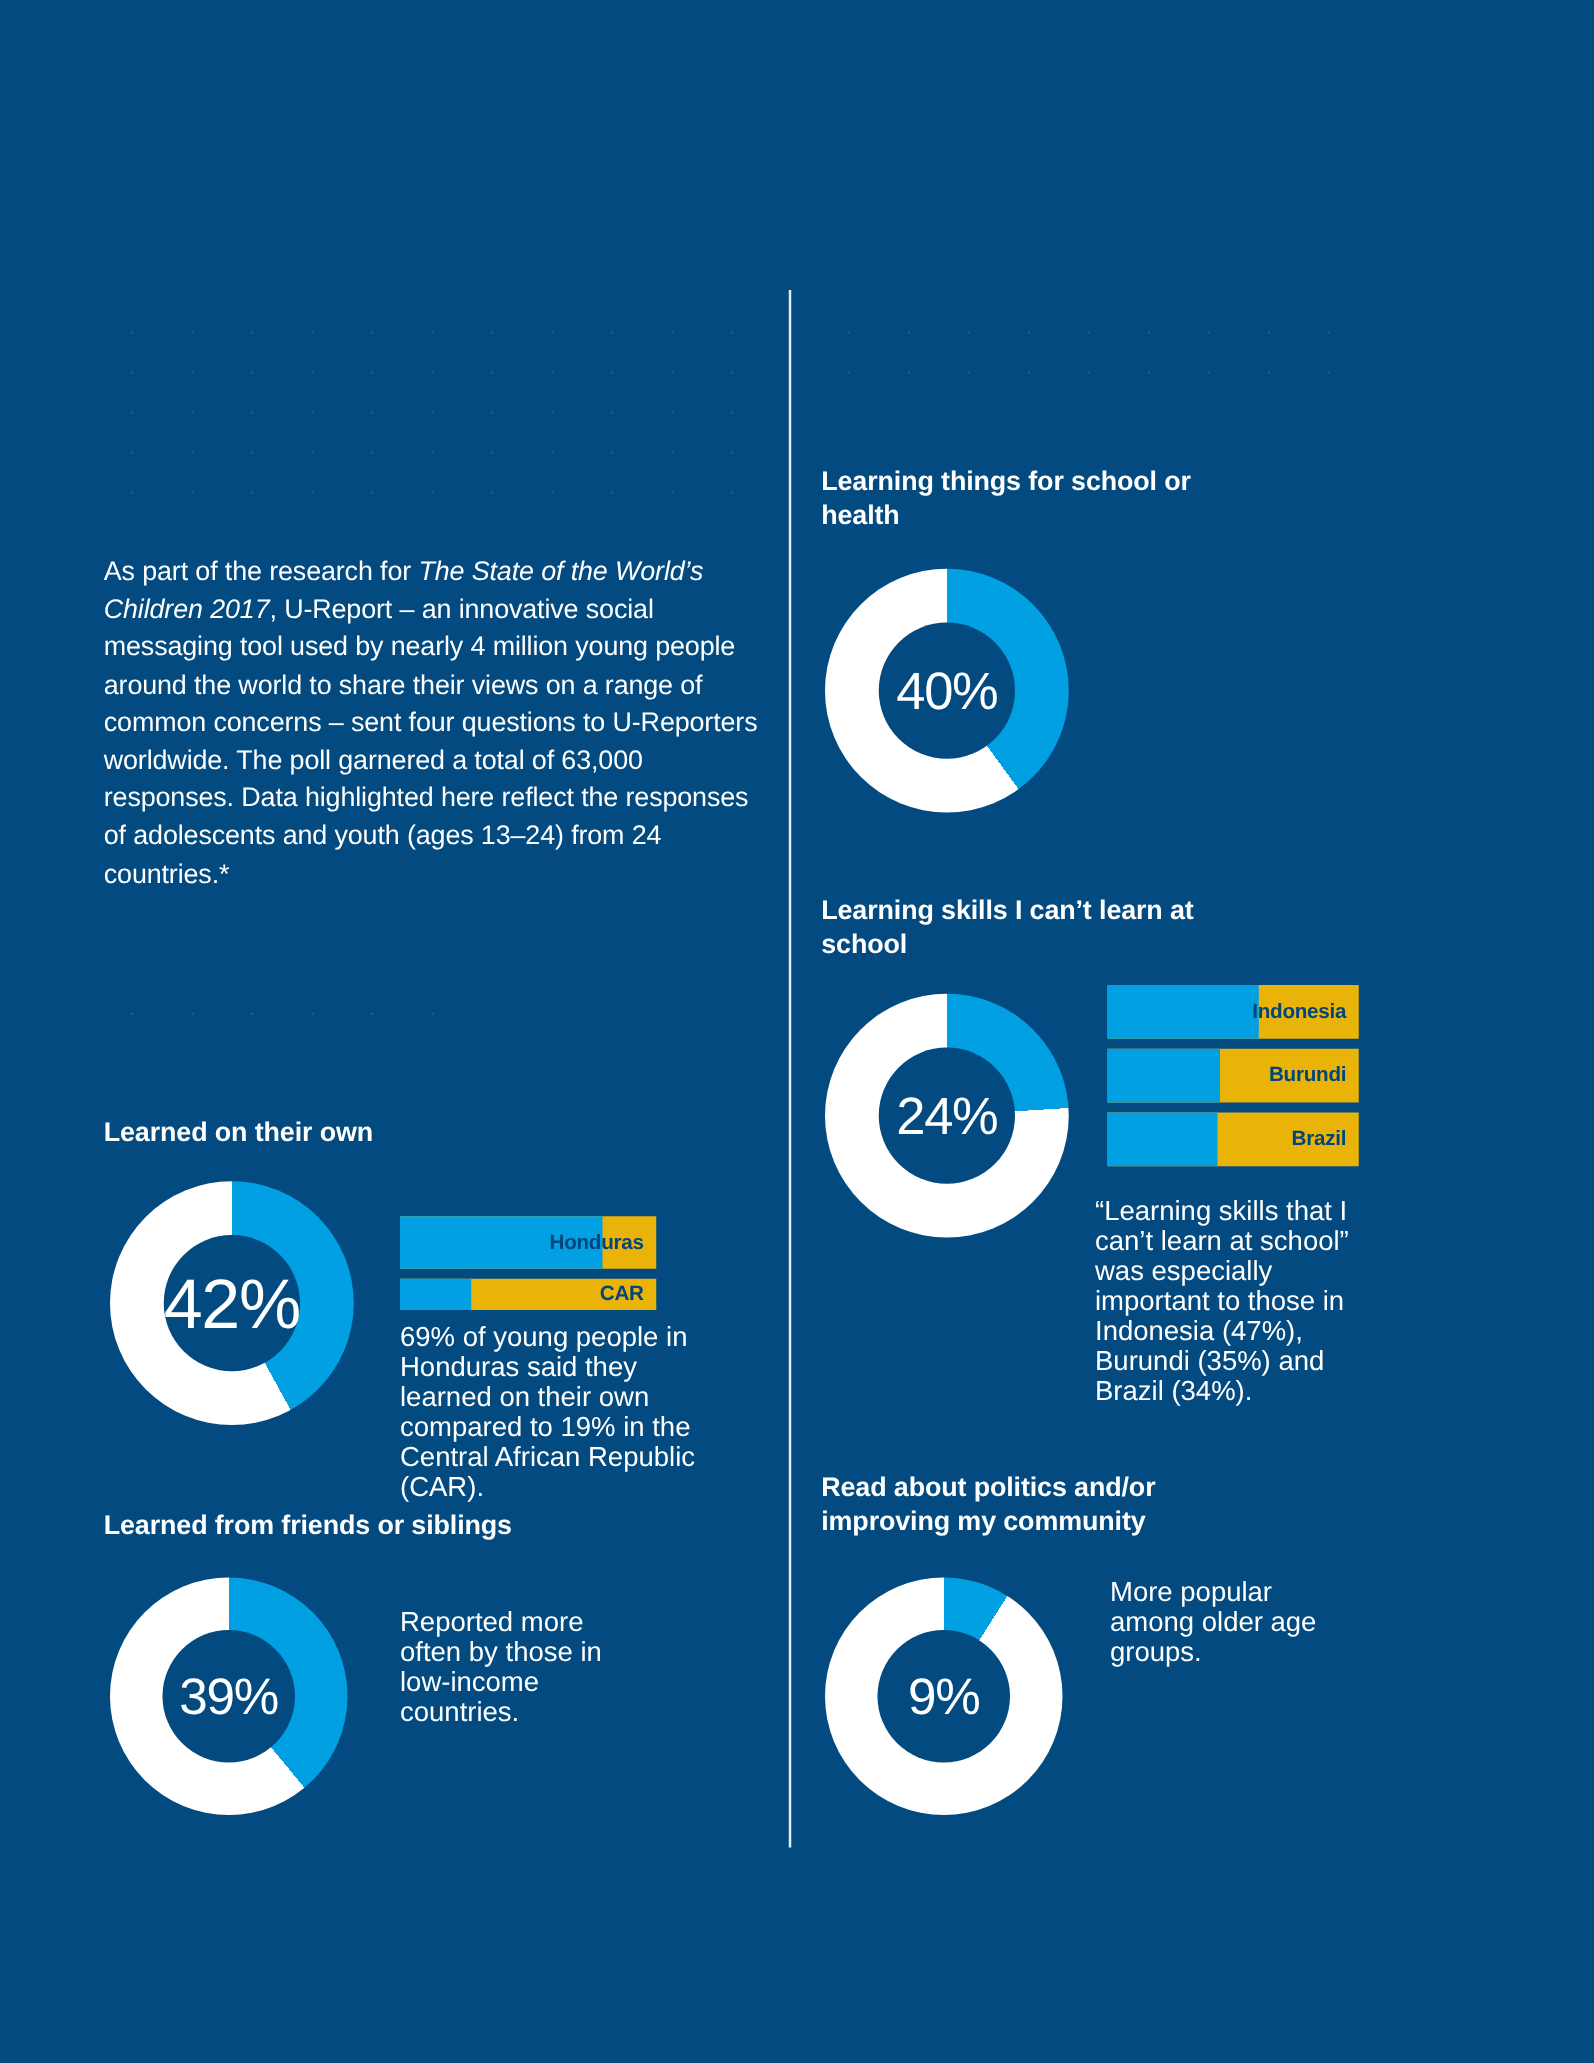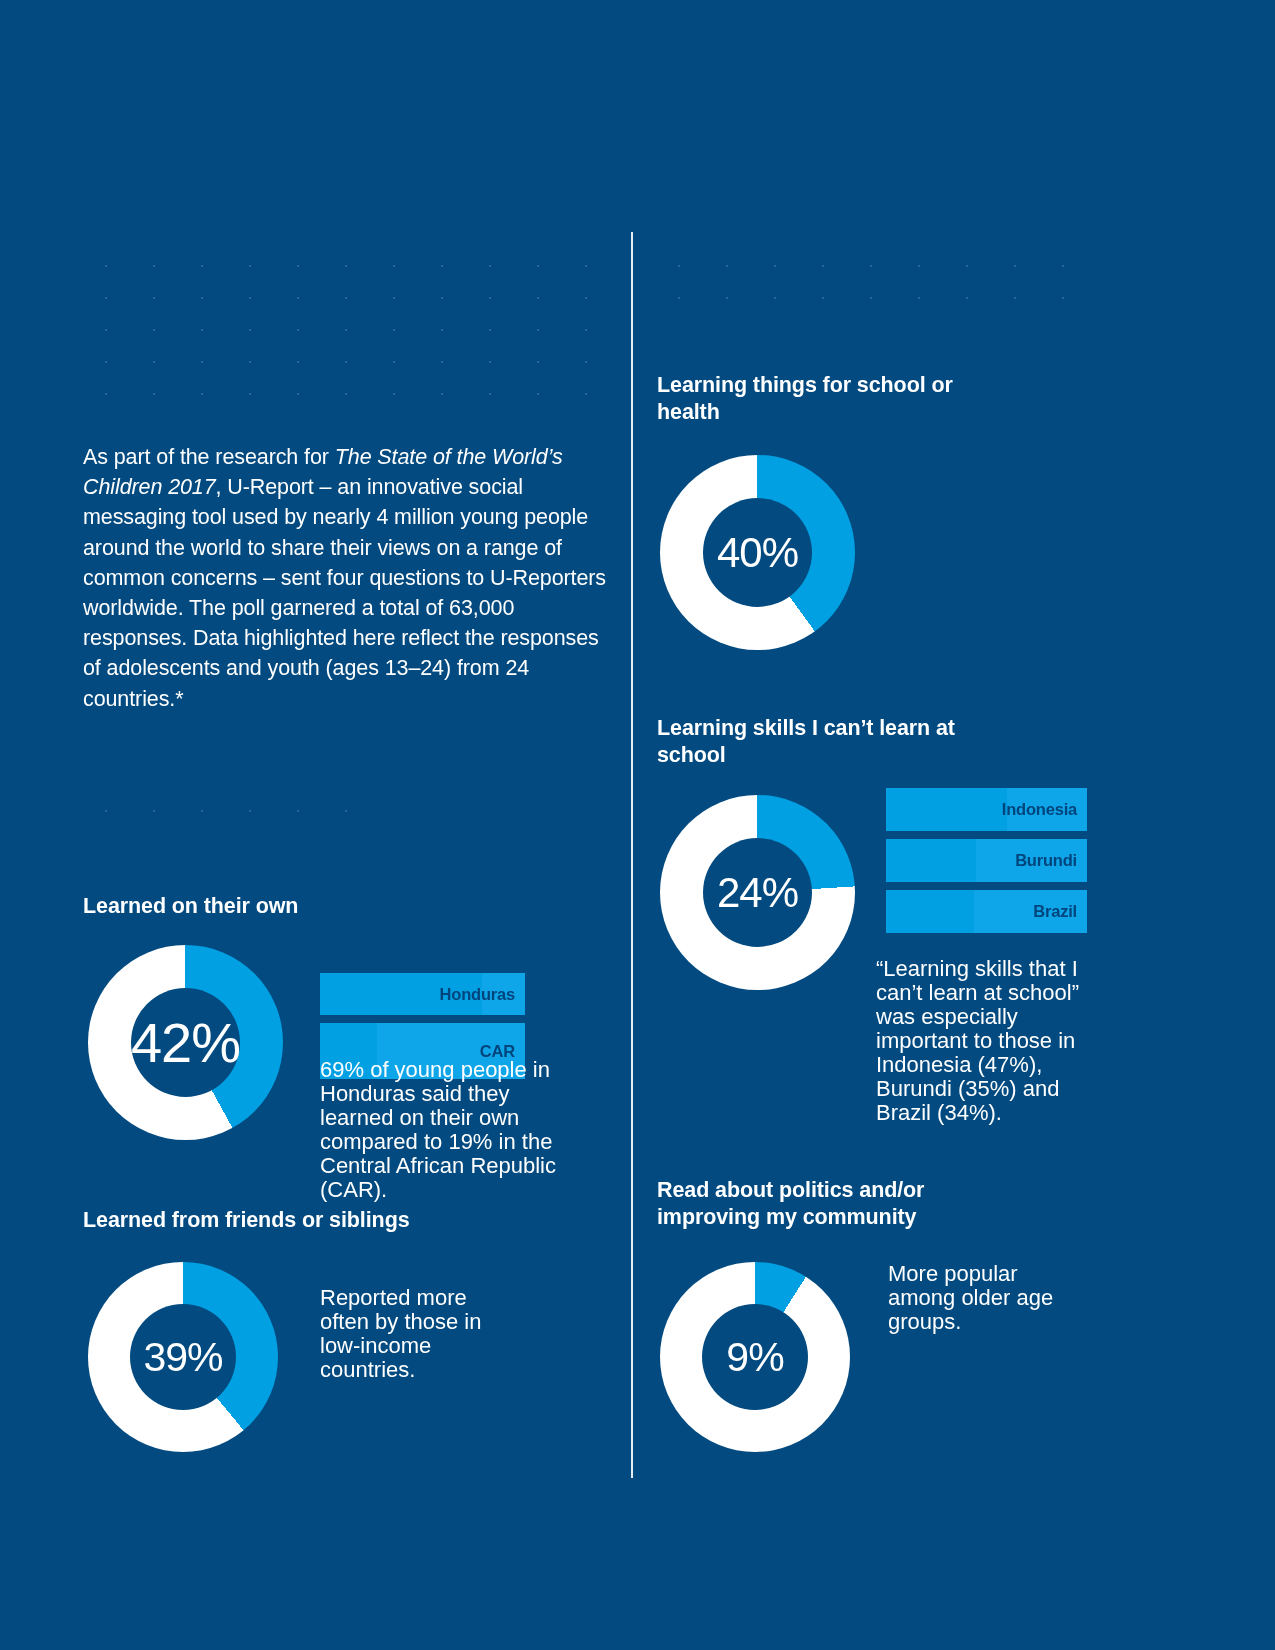--- a/index.html
+++ b/index.html
@@ -74,21 +74,21 @@
     display:flex; align-items:center; justify-content:center;
     font-weight:normal;
     color:#ffffff;
     letter-spacing:-1px;
   }
 
   
   .bargroup { position:absolute; }
   .bar {
     position:relative;
-    background:#0ea5e9;
+    background:#eab308;
     margin-bottom:8px;
     display:flex;
     align-items:center;
   }
   .bar:last-child { margin-bottom:0; }
   .bar .fill {
     position:absolute; left:0; top:0; bottom:0;
     background:#00a0e3;
   }
   .bar .blabel {
@@ -119,21 +119,21 @@
   <div class="ring" style="background: conic-gradient(rgb(0, 160, 227) 0deg, rgb(0, 160, 227) 151.2deg, rgb(255, 255, 255) 151.2deg, rgb(255, 255, 255) 360deg);"></div>
   <div class="hole" style="left:43px; top:43px; right:43px; bottom:43px;"></div>
   <div class="value" style="font-size:56px;">42%</div>
 </div>
 
 <div class="bargroup" id="bars-left" style="left:320px; top:945px; width:205px;margin-top:28px;">
   <div class="bar" style="height:42px;">
     <span class="fill" style="width: 79%;"></span>
     <span class="blabel">Honduras</span>
   </div>
-  <div class="bar" style="height:56px;">
+  <div class="bar" style="height:25px;">
     <span class="fill" style="width: 28%;"></span>
     <span class="blabel">CAR</span>
   </div>
 </div>
 
 <p class="note" style="left:320px; top:1058px; width:245px;">69% of young people in Honduras said they learned on their own compared to 19% in the Central African Republic (CAR).</p>
 
 <h2 class="section-title" style="left:83px; top:1207px; width:470px;">Learned from friends or siblings</h2>
 
 <div class="donut" id="donut-39" style="left:88px; top:1262px; width:190px; height:190px;">

